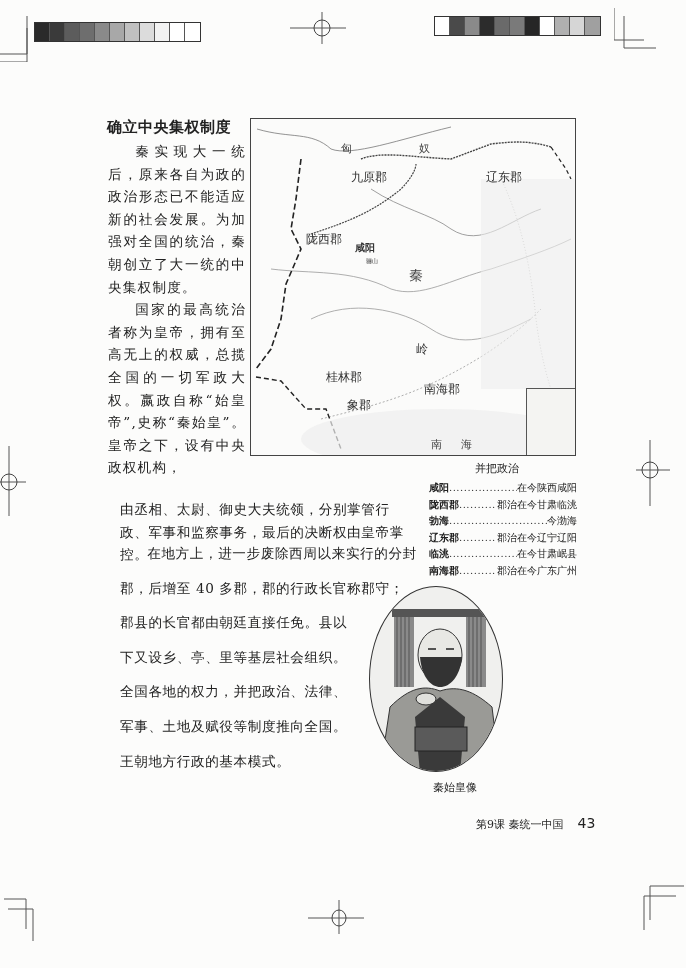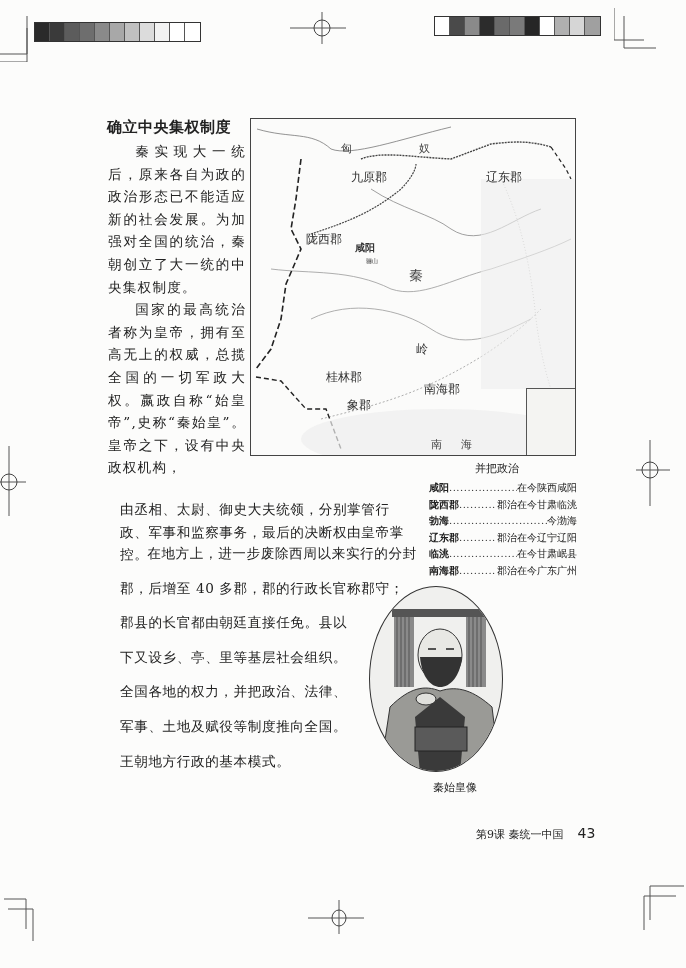--- a/index.html
+++ b/index.html
@@ -54,21 +54,21 @@
   .gloss-row { display: flex; width: 148px; white-space: nowrap; }
   .gloss-term { font-weight: bold; }
   .gloss-dots { flex: 1; overflow: hidden; letter-spacing: 0.5px; color: #333; }
   .gloss-def { font-style: normal; }
 
   .portrait {
     left: 369px; top: 586px; width: 134px; height: 186px; border: 1.5px solid #333;
     border-radius: 50%; overflow: hidden; background: #f0f0ee; box-sizing: border-box;
   }
   .footer { left: 476px; top: 815px; font-size: 11px; display: flex; gap: 14px; align-items: baseline; }
-  .footer .num { font-family: "DejaVu Sans", "Liberation Sans", sans-serif; font-size: 14px; margin-top: 10px; }
+  .footer .num { font-family: "DejaVu Sans", "Liberation Sans", sans-serif; font-size: 14px; }
 </style>
 </head>
 <body>
 
 <div class="reg" style="left:0;top:14px;">
   <svg width="32" height="48">
       <path d="M27 2 V48 M0 48 H27 M0 58 H22" stroke="#555" fill="none" stroke-width="1"></path>
       <path d="M0 40 H27 M27 14 V40" stroke="#555" fill="none" stroke-width="1"></path>
     </svg>
 </div>

